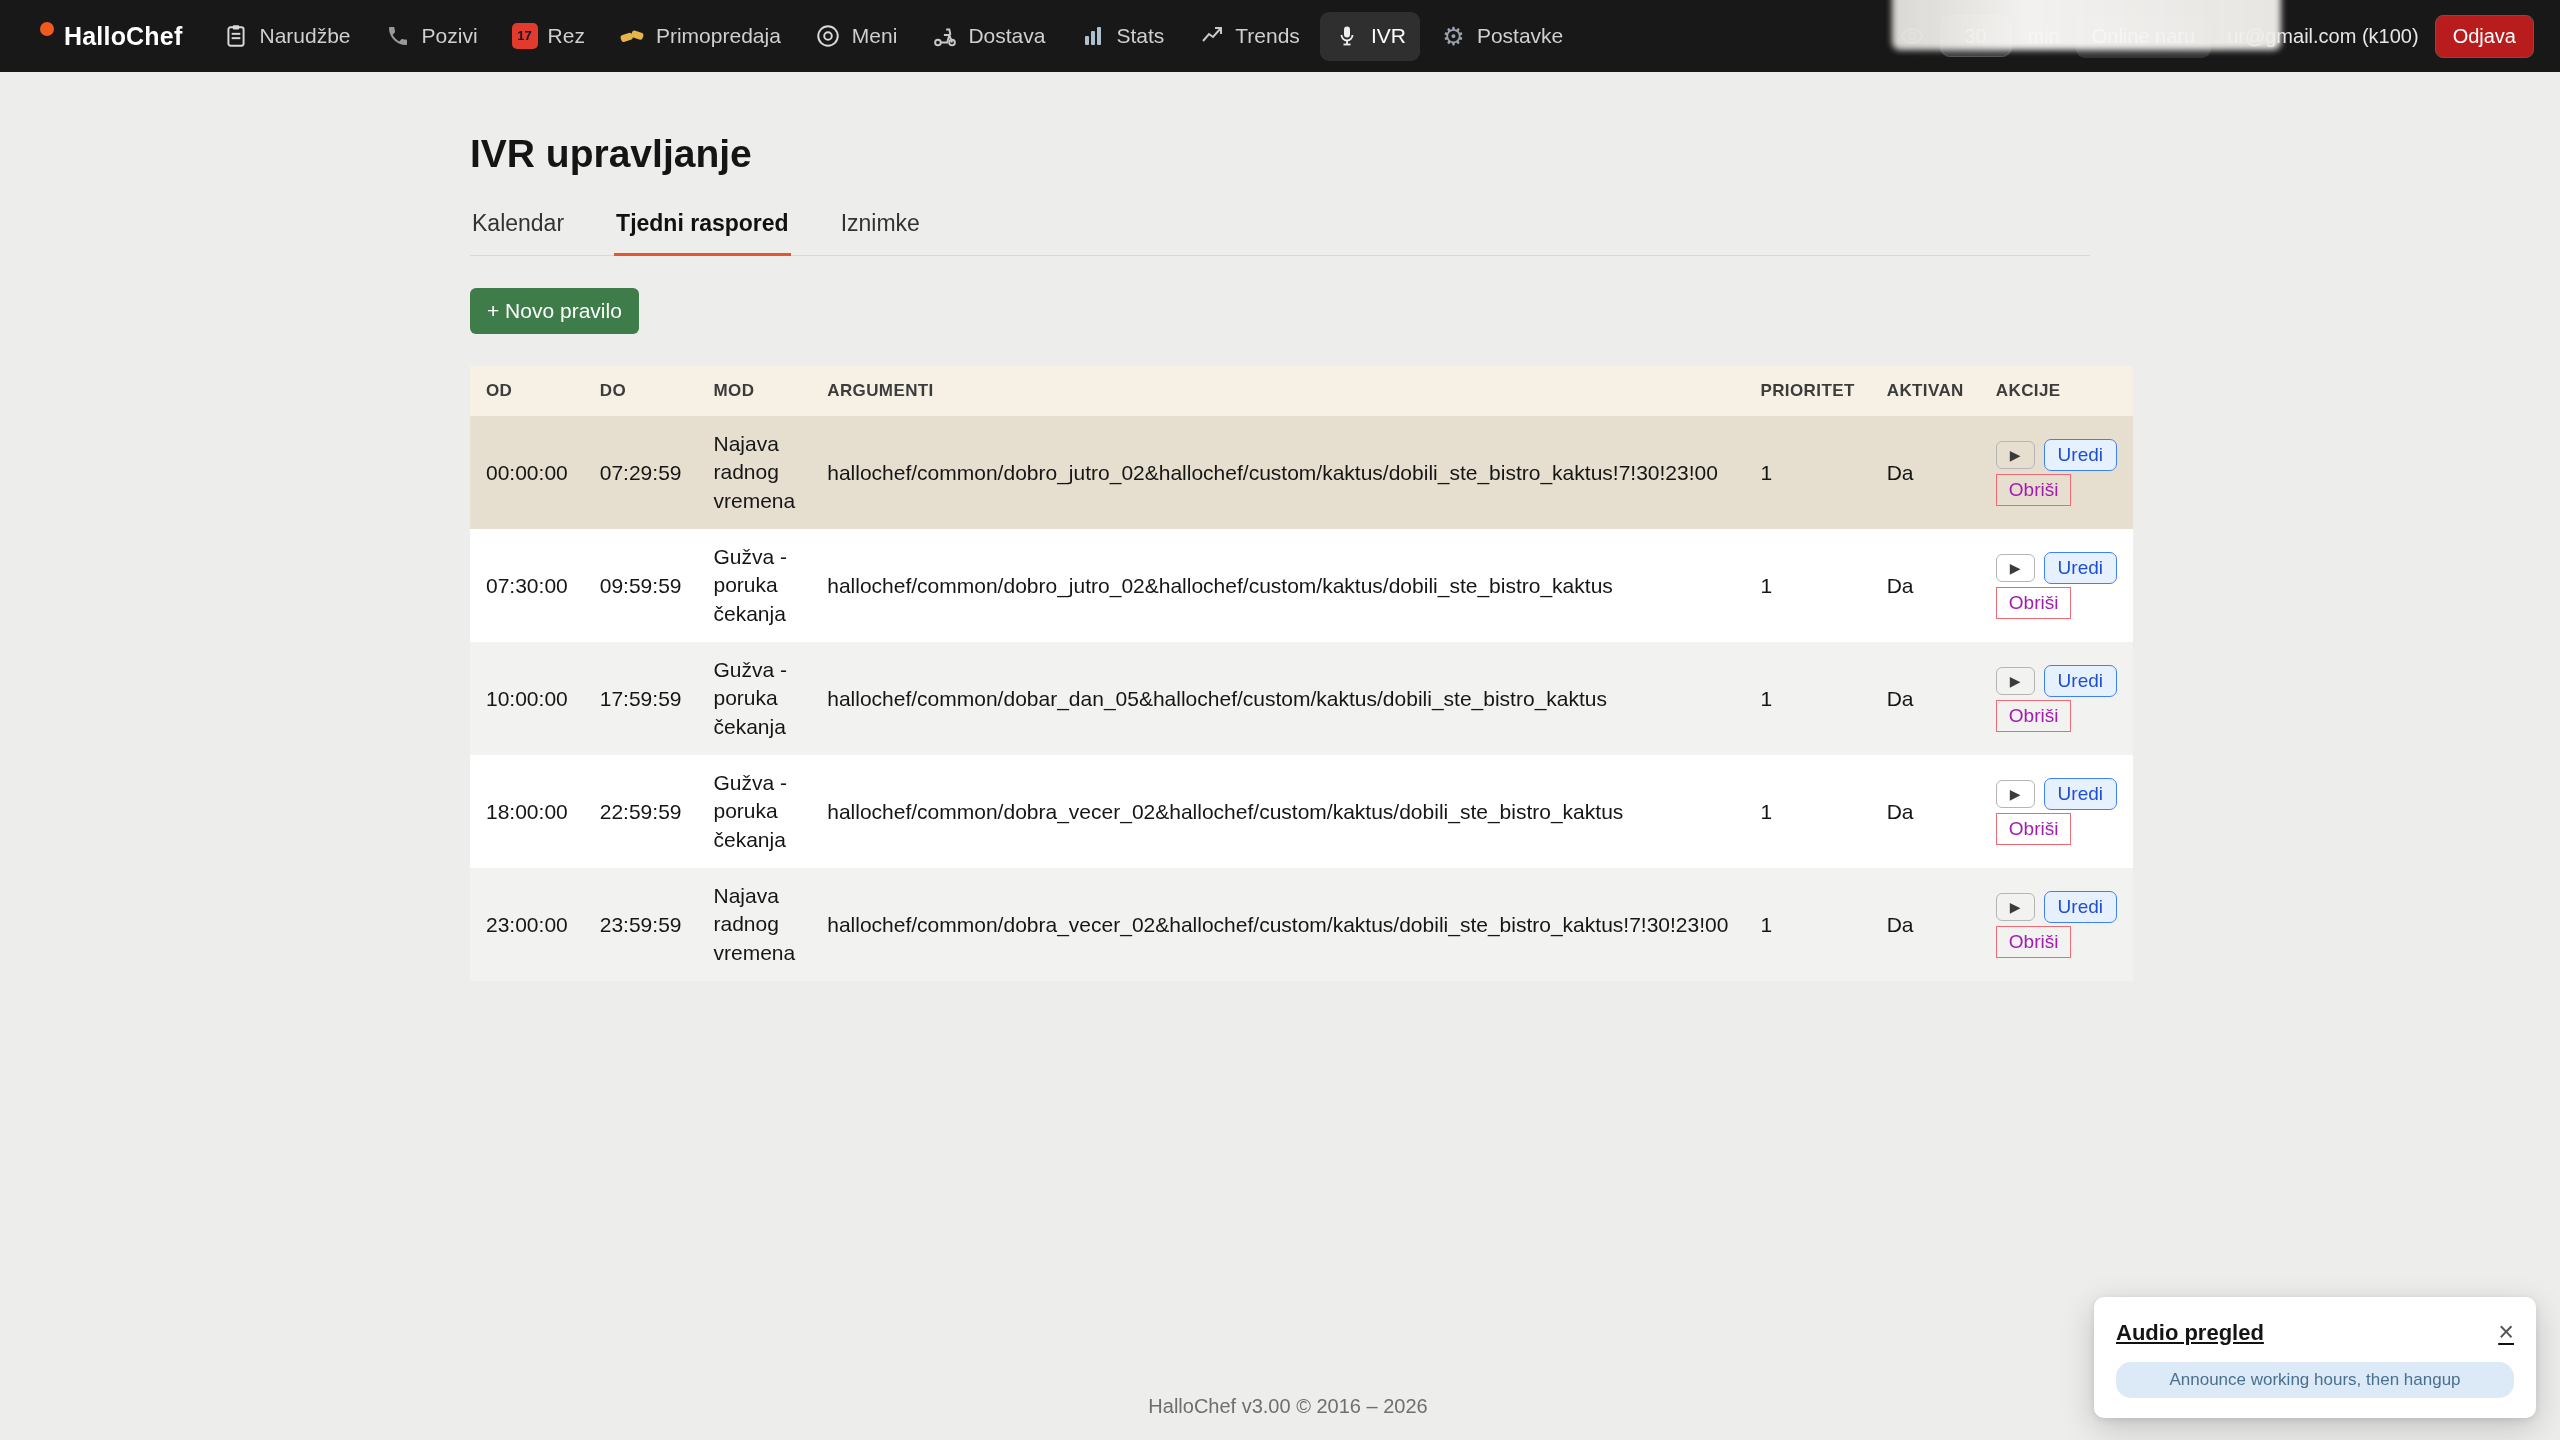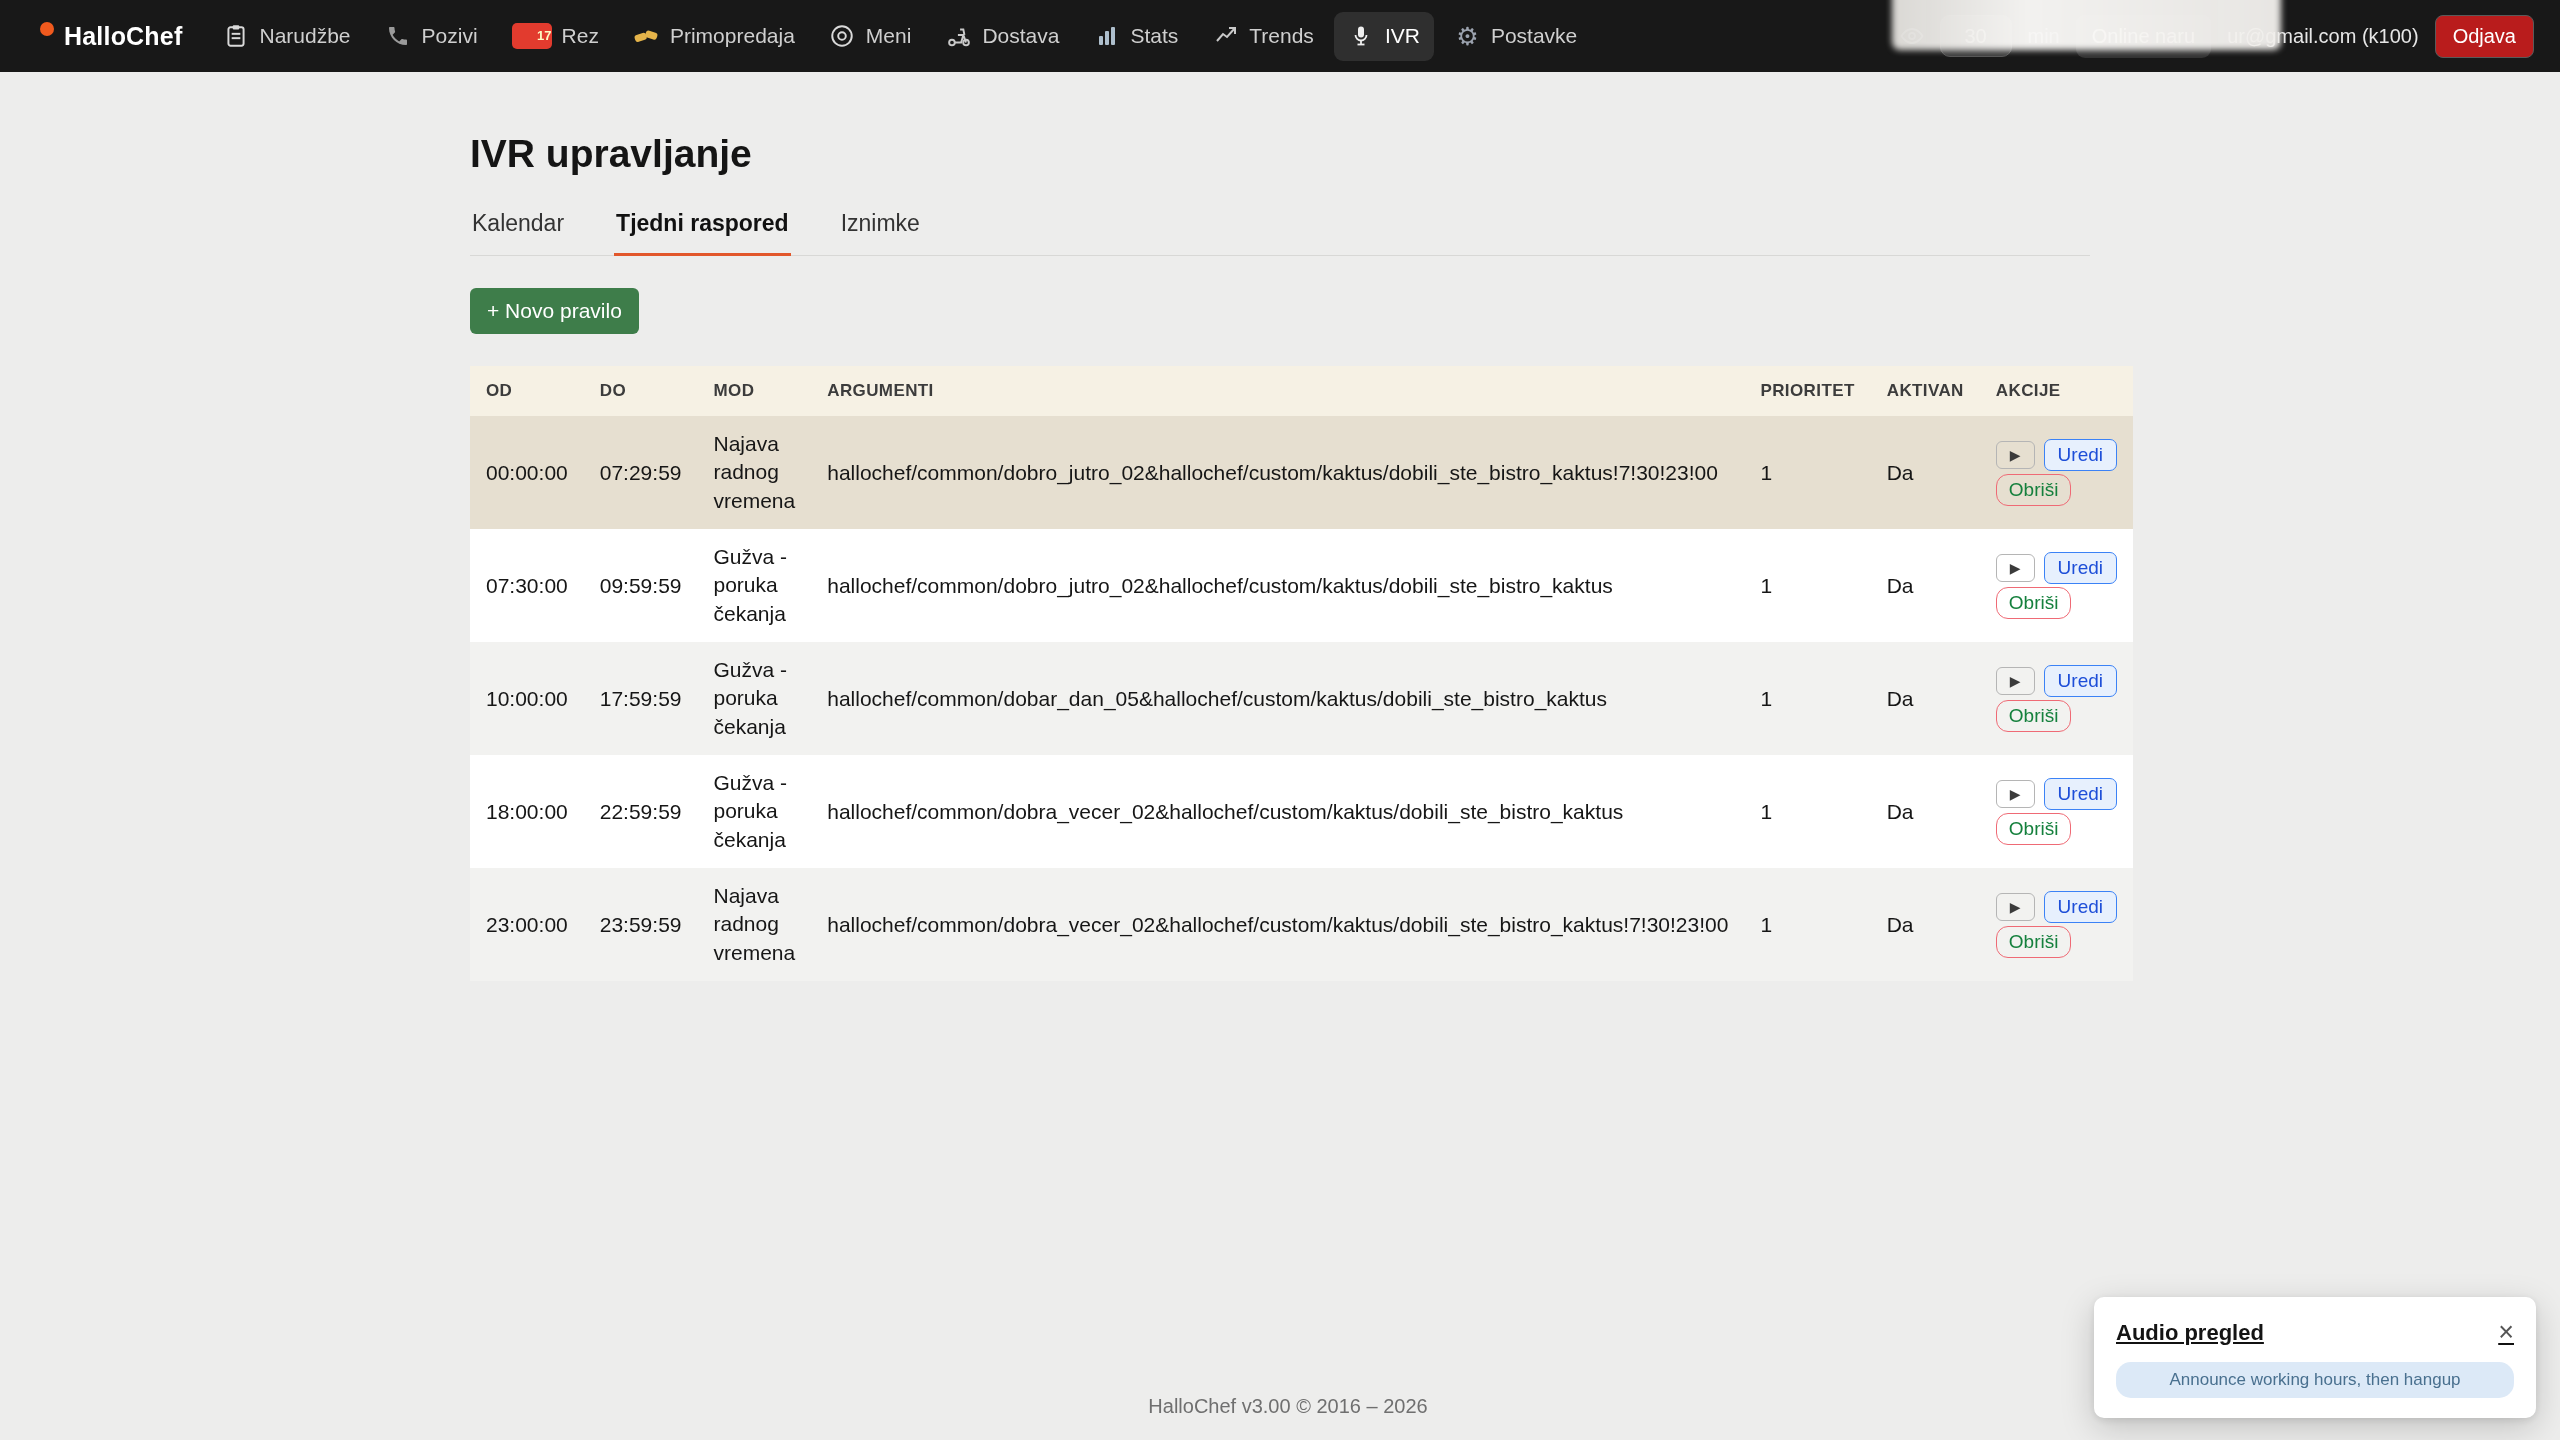--- a/index.html
+++ b/index.html
@@ -28,22 +28,22 @@
   .nav-items { display:flex; align-items:center; gap:6px; }
   .nav-item {
     display:flex; align-items:center; gap:10px;
     color:#cfcfcf; font-size:21px;
     padding:11px 14px; border-radius:9px;
     cursor:pointer; white-space:nowrap;
   }
   .nav-item.active { background:#2f2f2f; color:#fff; }
   .nicon { display:inline-flex; width:27px; height:27px; align-items:center; justify-content:center; }
   .cal-icon {
-    width:40px; height:26px; background:#e23b2e; border-radius:5px;
-    color:#fef9c3; font-size:13px; font-weight:700; text-align:right; line-height:26px;
+    width:26px; height:26px; background:#e23b2e; border-radius:5px;
+    color:#0f172a; font-size:13px; font-weight:700; text-align:center; line-height:26px;
   }
   .gear-glyph { font-size:25px; color:#9ca3af; line-height:1; }
 
   .nav-right { margin-left:auto; display:flex; align-items:center; gap:16px; position:relative; }
   .eye-icon { display:inline-flex; }
   .min-input {
     width:72px; height:42px; background:#3d3d3d; border:1px solid #555;
     border-radius:10px; color:#fff; font-size:20px; text-align:center;
     font-family:"Liberation Sans",sans-serif;
   }
@@ -105,22 +105,22 @@
     background:transparent; border:1.5px solid #b5b5b5; color:#3b3b3b;
     border-radius:6px; font-size:14px; padding:6px 13px; cursor:pointer; line-height:1;
     font-family:"DejaVu Sans",sans-serif;
   }
   .edit-btn {
     background:#e7f0fd; border:1.5px solid #3b82f6; color:#1d4ed8;
     border-radius:7px; font-size:19px; padding:4px 13px; cursor:pointer;
     font-family:"Liberation Sans",sans-serif;
   }
   .delete-btn {
-    background:transparent; border:1.5px solid #ef6a75; color:#15803d;
-    border-radius:12px; font-size:19px; padding:4px 12px; cursor:pointer;
+    background:transparent; border:1.5px solid #ef6a75; color:#a21caf;
+    border-radius:0; font-size:19px; padding:4px 12px; cursor:pointer;
     font-family:"Liberation Sans",sans-serif;
     text-align:center;
   }
 
   
   .audio-panel {
     position:fixed; right:24px; bottom:22px; width:442px;
     background:#fff; border-radius:10px;
     box-shadow:0 10px 34px rgba(0,0,0,.18), 0 2px 8px rgba(0,0,0,.10);
     padding:22px 22px 20px; z-index:10;

